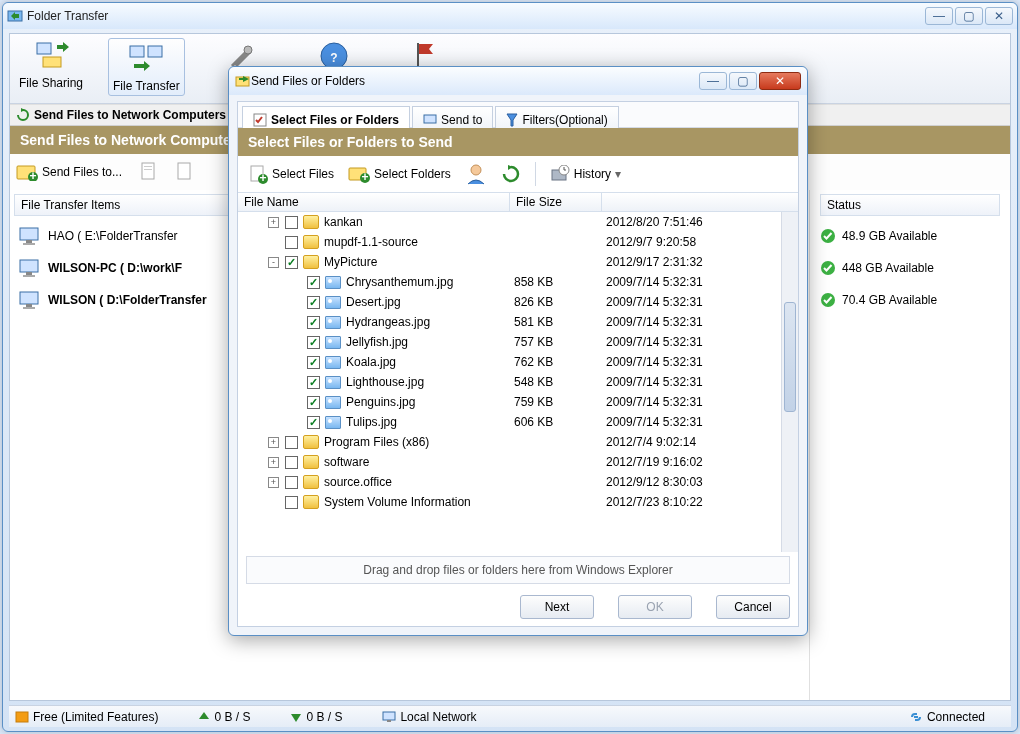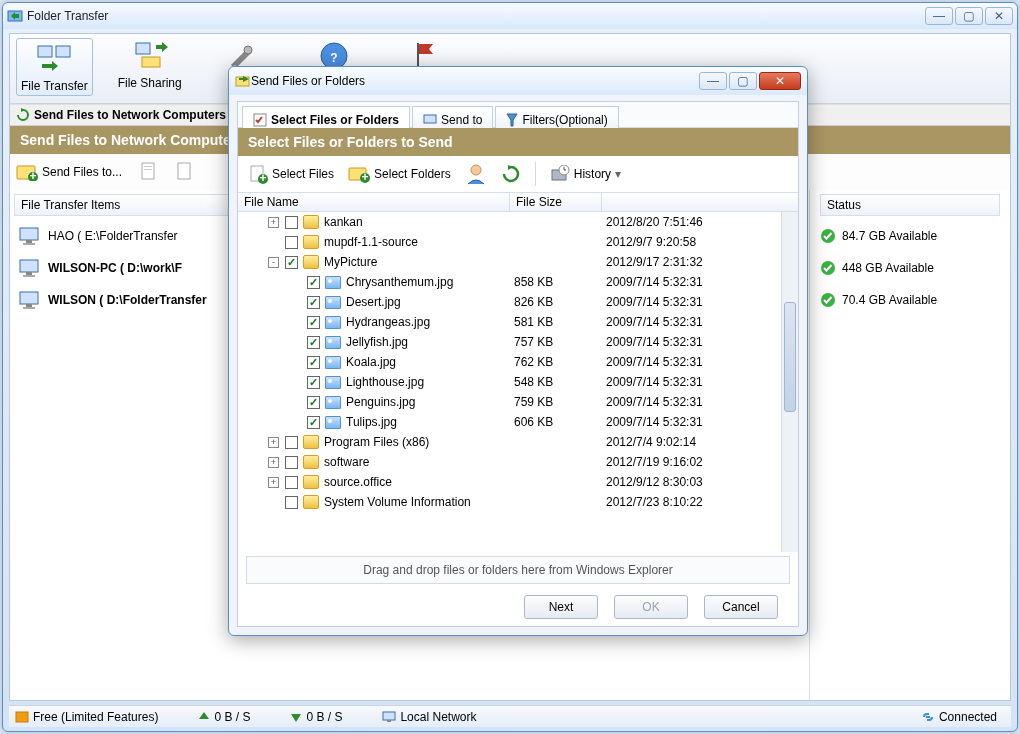--- a/index.html
+++ b/index.html
@@ -53,21 +53,21 @@
 .tree-row { display:flex; align-items:center; height:20px; padding-left:8px;}
 .tree-row .cell-name { display:flex; align-items:center; gap:2px;}
 .expander { width:11px; height:11px; border:1px solid #888; display:flex; align-items:center; justify-content:center; font-size:9px; line-height:1; color:#555; margin-right:4px; cursor:pointer;}
 .exp-none { width:11px; margin-right:4px;}
 .chk { width:13px; height:13px; border:1px solid #666; display:flex; align-items:center; justify-content:center; margin-right:3px; cursor:pointer;}
 .chk.checked::after { content:"✓"; color:#0a7d22; font-size:11px; font-weight:bold;}
 .folder-ico { width:16px; height:14px; background:linear-gradient(#fff0a0,#f0c040); border:1px solid #d4a020; border-radius:2px; margin-right:3px;}
 .img-ico { width:16px; height:13px; background:linear-gradient(#c5e1ff,#7ab8f0); border:1px solid #5a90c5; border-radius:1px; margin-right:3px; position:relative;}
 .img-ico::after{content:""; position:absolute; left:2px; top:2px; width:4px; height:4px; background:#fff; border-radius:50%;}
 .dropzone { height:28px; border:1px solid #d5dbe6; margin:4px 8px; display:flex; align-items:center; justify-content:center; color:#555; background:#fafbfd;}
-.dlg-buttons { height:38px; display:flex; align-items:center; justify-content:flex-end; gap:16px; padding:0 20px;}
+.dlg-buttons { height:38px; display:flex; align-items:center; justify-content:flex-end; gap:24px; padding:0 8px;}
 .btn { width:74px; height:24px; background:linear-gradient(#fdfdfd,#e6ebf2); border:1px solid #a9b8cf; border-radius:3px; cursor:pointer;}
 .btn:disabled { color:#9aa3b1;}
 .vscroll { position:absolute; right:0; top:0; bottom:0; width:17px; background:#eef1f6; border-left:1px solid #d5dbe6;}
 .vscroll .thumb { position:absolute; left:2px; right:2px; top:90px; height:110px; background:linear-gradient(#dce5f1,#c2d2e7); border:1px solid #9fb5d2; border-radius:3px;}
 svg { display:block;}
 </style>
 </head>
 <body>
 
 <div class="main-window">
@@ -81,39 +81,39 @@
     <span class="win-title">Folder Transfer</span>
     <div class="win-btns">
       <div class="win-btn">—</div>
       <div class="win-btn">▢</div>
       <div class="win-btn">✕</div>
     </div>
   </div>
 
   <div class="main-body">
     <div class="toolbar">
+      <div class="tool-item">
+        <div class="big-ico">
+            <svg width="36" height="30">
+              <rect x="4" y="2" width="14" height="11" fill="#cfe3ff" stroke="#3a6fa5"></rect>
+              <rect x="10" y="16" width="18" height="10" fill="#ffe178" stroke="#c49a20"></rect>
+              <polygon points="24,4 30,4 30,1 36,6 30,11 30,8 24,8" fill="#2d8b2d"></polygon>
+            </svg>
+          </div>
+        <div>File Sharing</div>
+      </div>
       <div class="tool-item selected">
         <div class="big-ico">
             <svg width="36" height="30">
               <rect x="2" y="2" width="14" height="11" fill="#cfe3ff" stroke="#3a6fa5"></rect>
               <rect x="20" y="2" width="14" height="11" fill="#cfe3ff" stroke="#3a6fa5"></rect>
               <polygon points="6,20 16,20 16,17 22,22 16,27 16,24 6,24" fill="#2d8b2d"></polygon>
             </svg>
           </div>
         <div>File Transfer</div>
-      </div>
-      <div class="tool-item">
-        <div class="big-ico">
-            <svg width="36" height="30">
-              <rect x="4" y="2" width="14" height="11" fill="#cfe3ff" stroke="#3a6fa5"></rect>
-              <rect x="10" y="16" width="18" height="10" fill="#ffe178" stroke="#c49a20"></rect>
-              <polygon points="24,4 30,4 30,1 36,6 30,11 30,8 24,8" fill="#2d8b2d"></polygon>
-            </svg>
-          </div>
-        <div>File Sharing</div>
       </div>
       <div class="tool-item">
         <div class="big-ico">
             <svg width="32" height="32">
               <path d="M6 26 L20 12 M10 26 L24 12" stroke="#888" stroke-width="3"></path>
               <circle cx="22" cy="10" r="4" fill="#bbb" stroke="#777"></circle>
             </svg>
           </div>
       </div>
       <div class="tool-item">
@@ -202,21 +202,21 @@
       <div class="right-col">
         <div class="col-hdr">Status</div>
         <div id="status-list">
             <div class="right-item">
               <span class="green-check">
                 <svg width="16" height="16">
                   <circle cx="8" cy="8" r="7" fill="#3cb043"></circle>
                   <path d="M4 8 l2.5 2.5 l5 -5.5" stroke="#fff" stroke-width="2" fill="none"></path>
                 </svg>
               </span>
-              <span>84.7 GB Available</span>
+              <span>48.9 GB Available</span>
             </div>
             <div class="right-item">
               <span class="green-check">
                 <svg width="16" height="16">
                   <circle cx="8" cy="8" r="7" fill="#3cb043"></circle>
                   <path d="M4 8 l2.5 2.5 l5 -5.5" stroke="#fff" stroke-width="2" fill="none"></path>
                 </svg>
               </span>
               <span>448 GB Available</span>
             </div>
@@ -253,21 +253,21 @@
         </svg>
       <span>0 B / S</span>
     </div>
     <div class="status-item">
       <svg width="14" height="12">
           <rect x="1" y="1" width="12" height="8" fill="#cfe3ff" stroke="#3a6fa5"></rect>
           <rect x="5" y="9" width="4" height="2" fill="#888"></rect>
         </svg>
       <span>Local Network</span>
     </div>
-    <div class="status-item" style="margin-left:auto; margin-right:8px;">
+    <div class="status-item" style="margin-left:auto; margin-right:20px;">
       <svg width="14" height="12">
           <path d="M3 6 a3 3 0 0 1 3 -3 h2 M11 6 a3 3 0 0 1 -3 3 h-2 M5 6 h4" stroke="#3a8fd4" stroke-width="2" fill="none"></path>
         </svg>
       <span>Connected</span>
     </div>
   </div>
 </div>
 
 <div class="dialog">
   <div class="dlg-titlebar">

